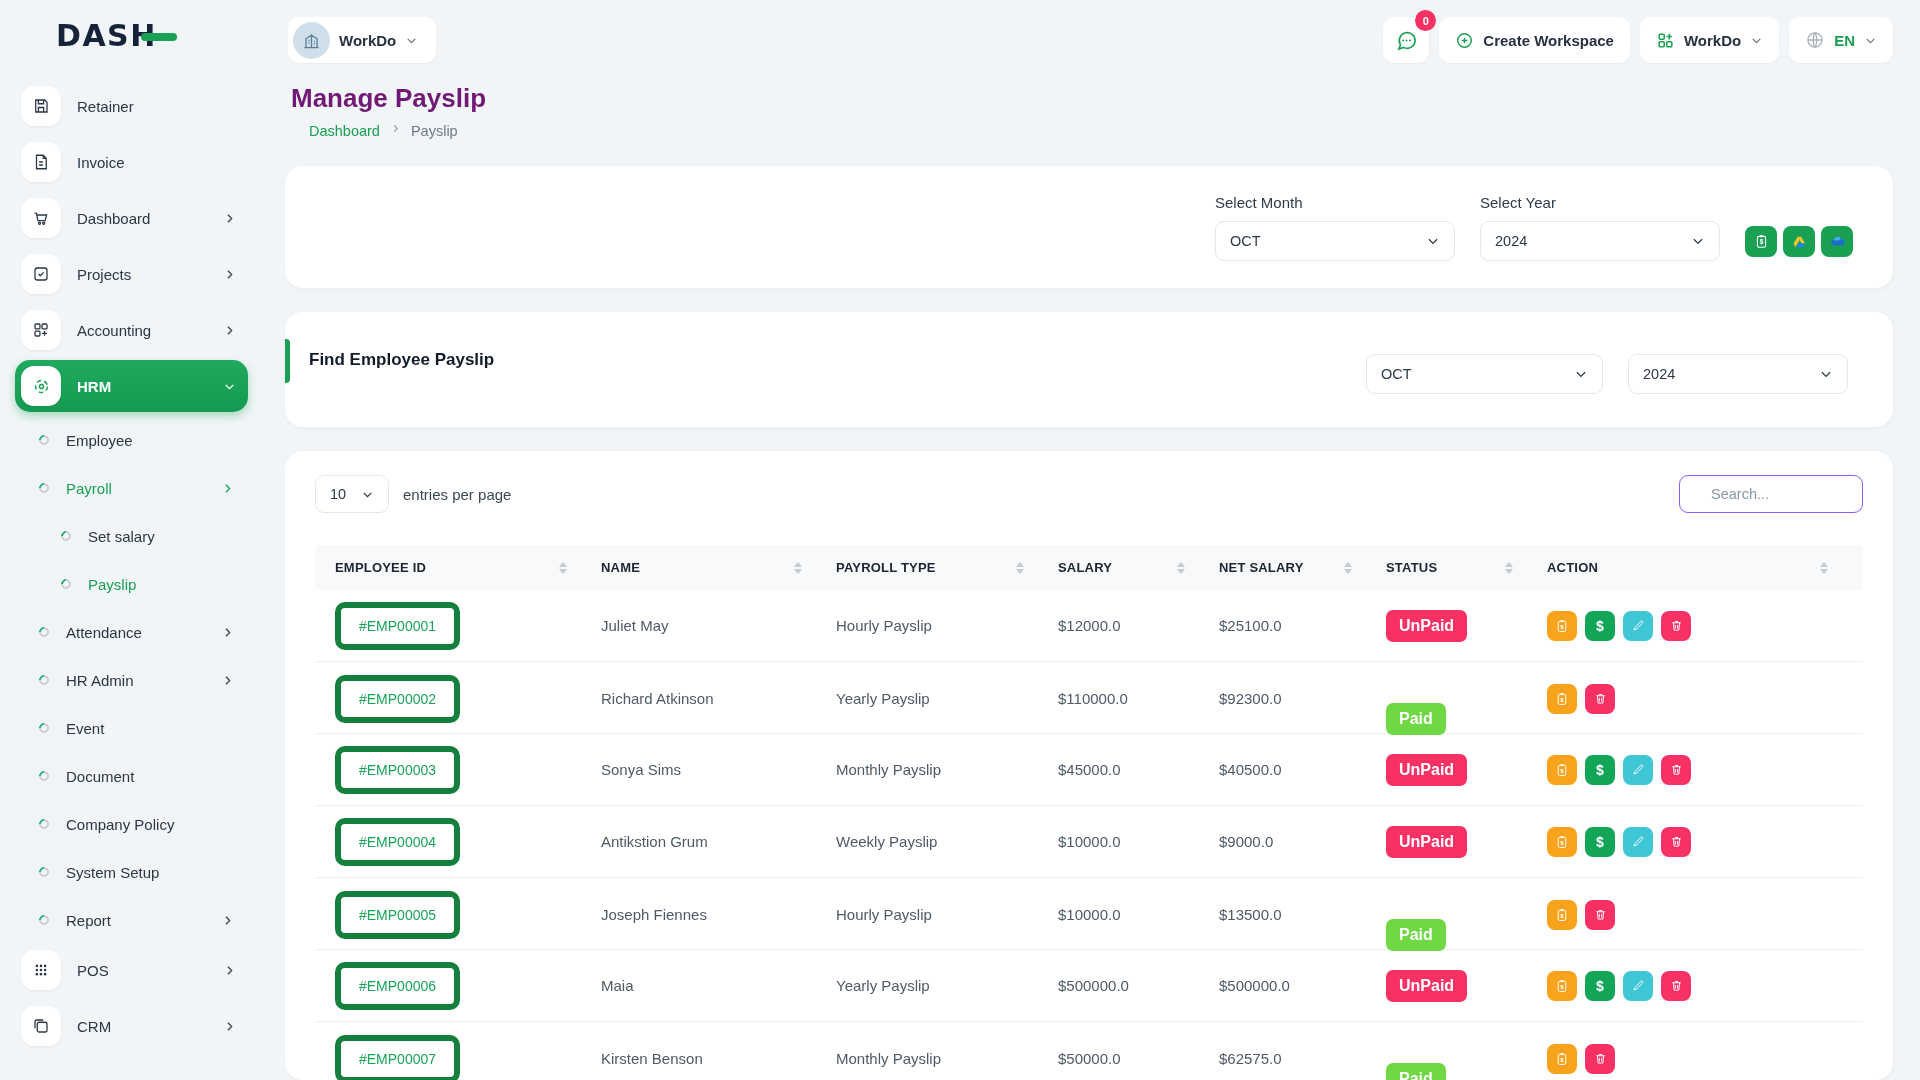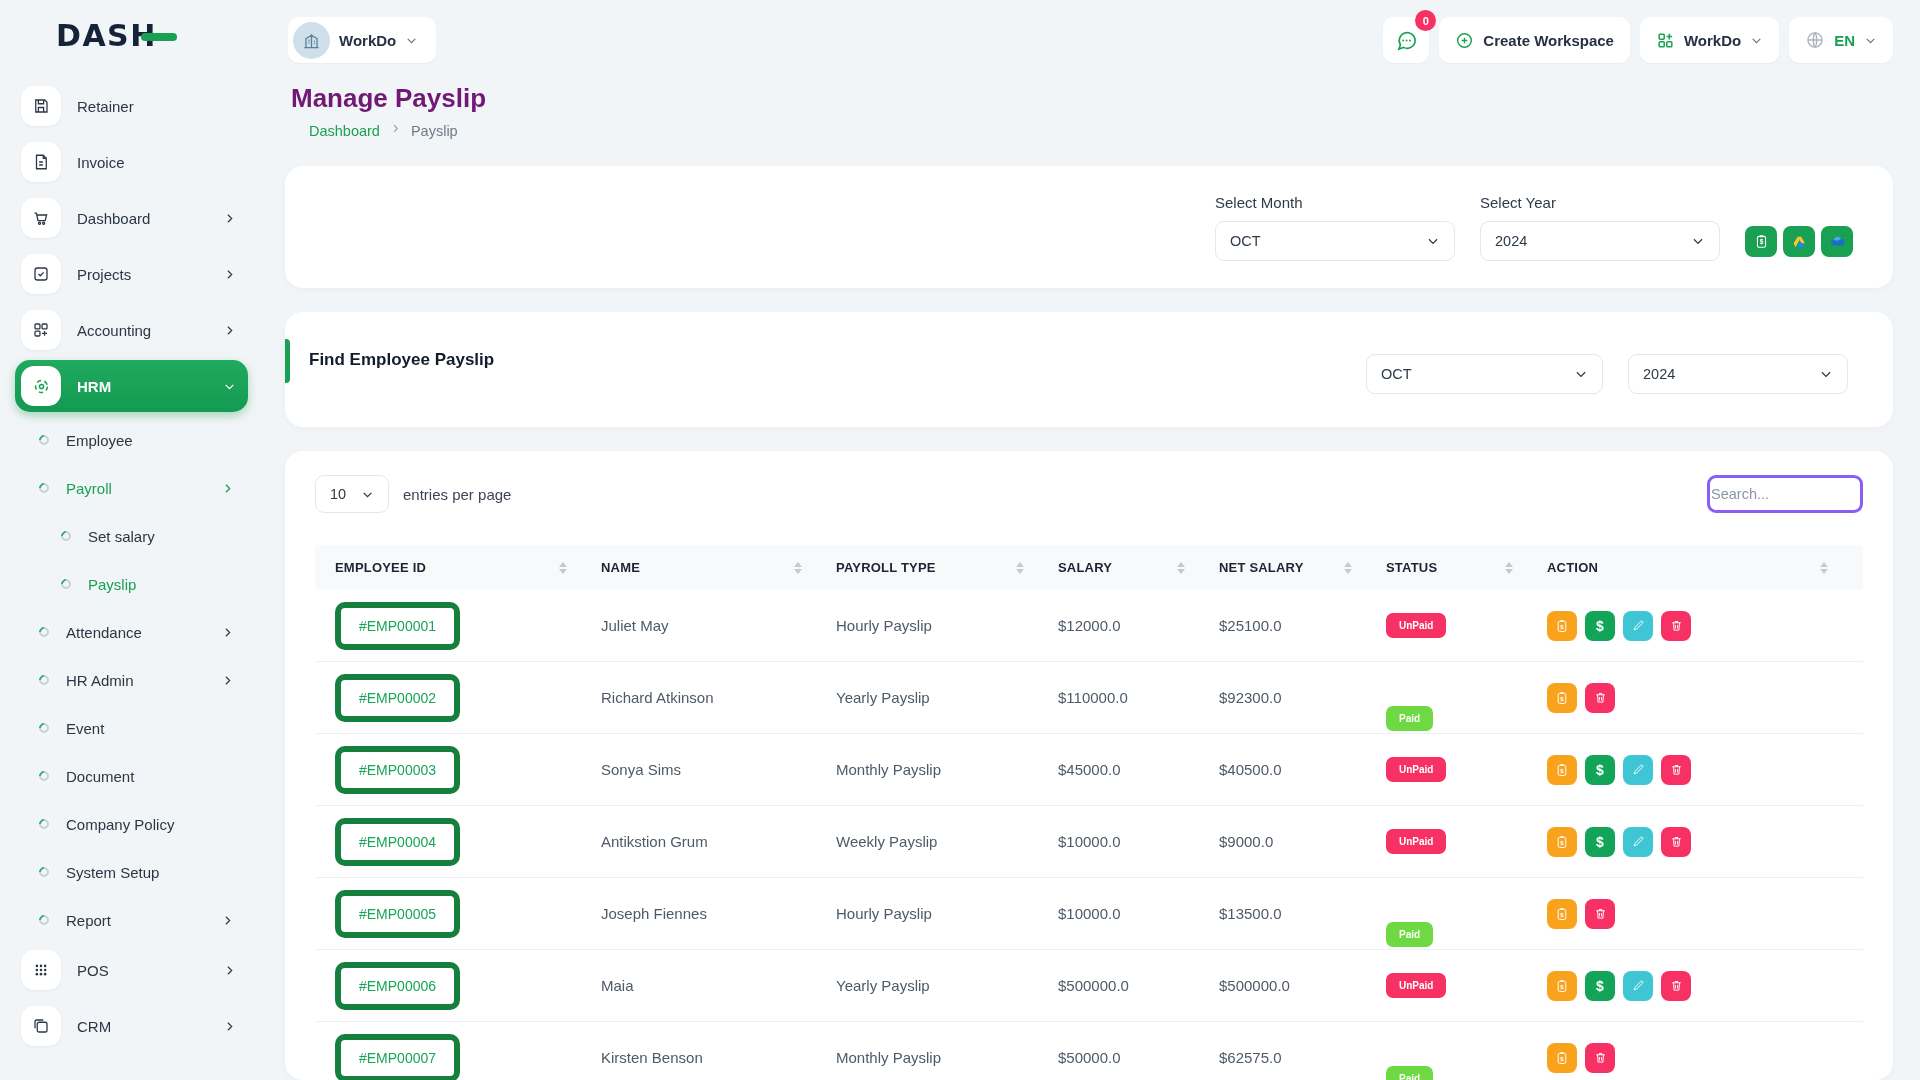--- a/index.html
+++ b/index.html
@@ -65,35 +65,35 @@
   .card2-title { font-size:17px; font-weight:700; color:#121c2b; margin-bottom:20px; }
   .card2-selects { display:flex; gap:25px; margin-top:8px; }
   .w237 { width:237px; } .w220 { width:220px; }
 
   
   .card3 { margin-top:24px; flex:1; min-height:0; padding:24px 30px 0 30px; overflow:hidden; }
   .table-controls { display:flex; align-items:center; justify-content:space-between; }
   .controls-left { display:flex; align-items:center; }
   .pagesize { width:74px; height:38px; }
   .entries-label { margin-left:14px; font-size:15px; color:#3c4654; }
-  .search-input { width:156px; height:38px; border:3px solid #8b5cf6; border-radius:9px; padding:0 1px; font-size:14.5px; color:#2e3a49; font-family:"Liberation Sans",sans-serif; outline:none; }
+  .search-input { width:184px; height:38px; border:1px solid #8b5cf6; border-radius:9px; padding:0 31px; font-size:14.5px; color:#2e3a49; font-family:"Liberation Sans",sans-serif; outline:none; }
   .search-input::placeholder { color:#8a97a5; }
 
   .table { margin-top:32px; }
   .tgrid { display:grid; grid-template-columns:266px 235px 222px 161px 167px 161px 1fr; align-items:center; }
   .thead { height:45px; background:#f8f9fa; border-radius:4px; }
   .th { position:relative; padding-left:20px; font-size:13px; font-weight:700; color:#1b2533; letter-spacing:.2px; height:100%; display:flex; align-items:center; cursor:pointer; }
   .sort { position:absolute; right:14px; top:50%; transform:translateY(-50%); display:flex; flex-direction:column; gap:2px; }
   .th:last-child .sort { right:35px; }
   .s-up { width:0; height:0; border-left:4px solid transparent; border-right:4px solid transparent; border-bottom:5px solid #c3cad2; }
   .s-dn { width:0; height:0; border-left:4px solid transparent; border-right:4px solid transparent; border-top:5px solid #c3cad2; }
   .trow { height:72px; border-bottom:1px solid #edf0f3; }
   .td { padding-left:20px; font-size:15px; color:#4e5a68; }
   .emp-badge { display:inline-block; padding:10px 18px; border:6px solid #15803d; border-radius:10px; color:#18a558; font-size:14px; background:#fff; cursor:pointer; }
-  .badge { display:inline-block; padding:7px 13px; border-radius:7px; color:#fff; font-size:10px; font-weight:600; }
+  .badge { display:inline-block; padding:7px 13px; border-radius:7px; color:#fff; font-size:16px; font-weight:600; }
   .badge.unpaid { background:#f73164; }
   .badge.paid { background:#6fd943;margin-top:41px; }
   .actions { display:flex; gap:8px; }
   .abtn { width:30px; height:30px; border:none; border-radius:8px; display:flex; align-items:center; justify-content:center; cursor:pointer; color:#fff; font-size:14px; font-weight:700; }
   .abtn.orange { background:#f9a21b; }
   .abtn.green { background:#12a457; }
   .abtn.cyan { background:#3fc6d4; }
   .abtn.pink { background:#f73164; }
   svg { display:block; }
 </style>

